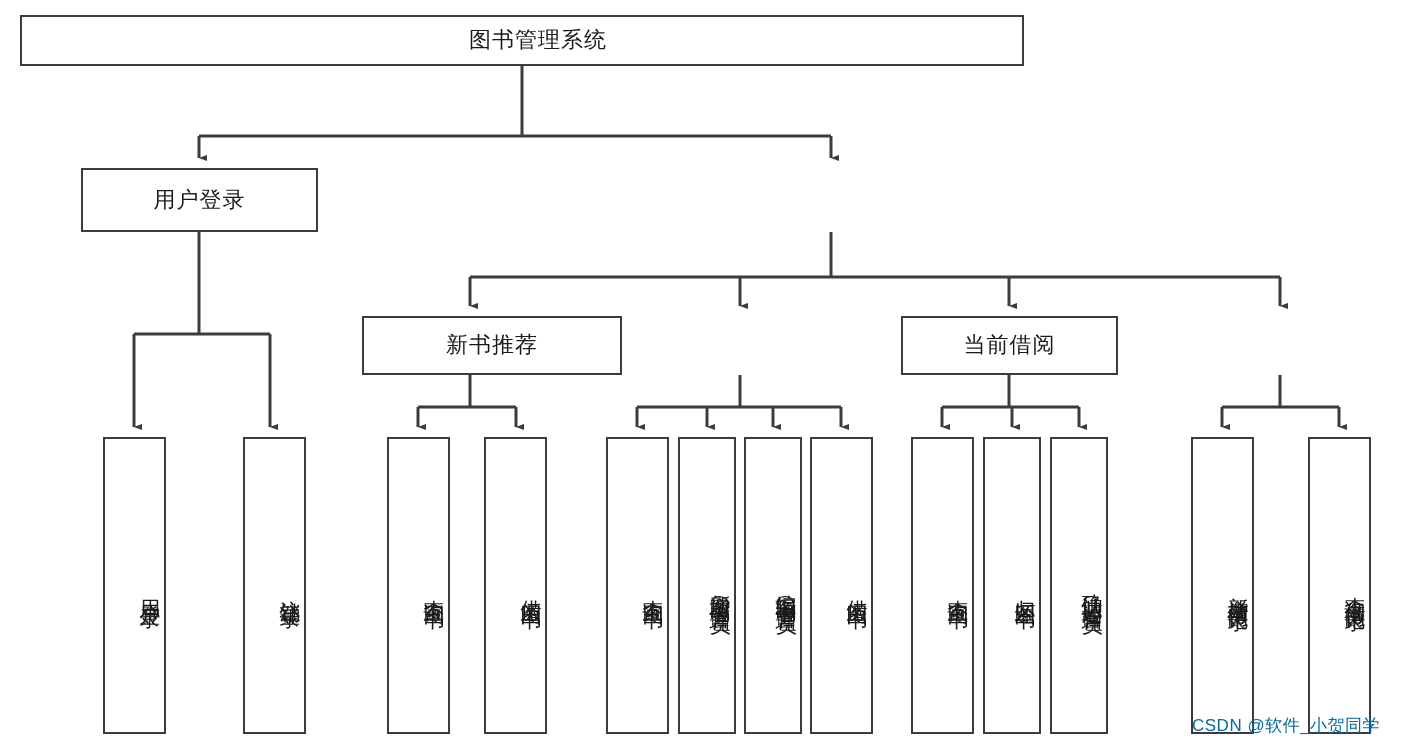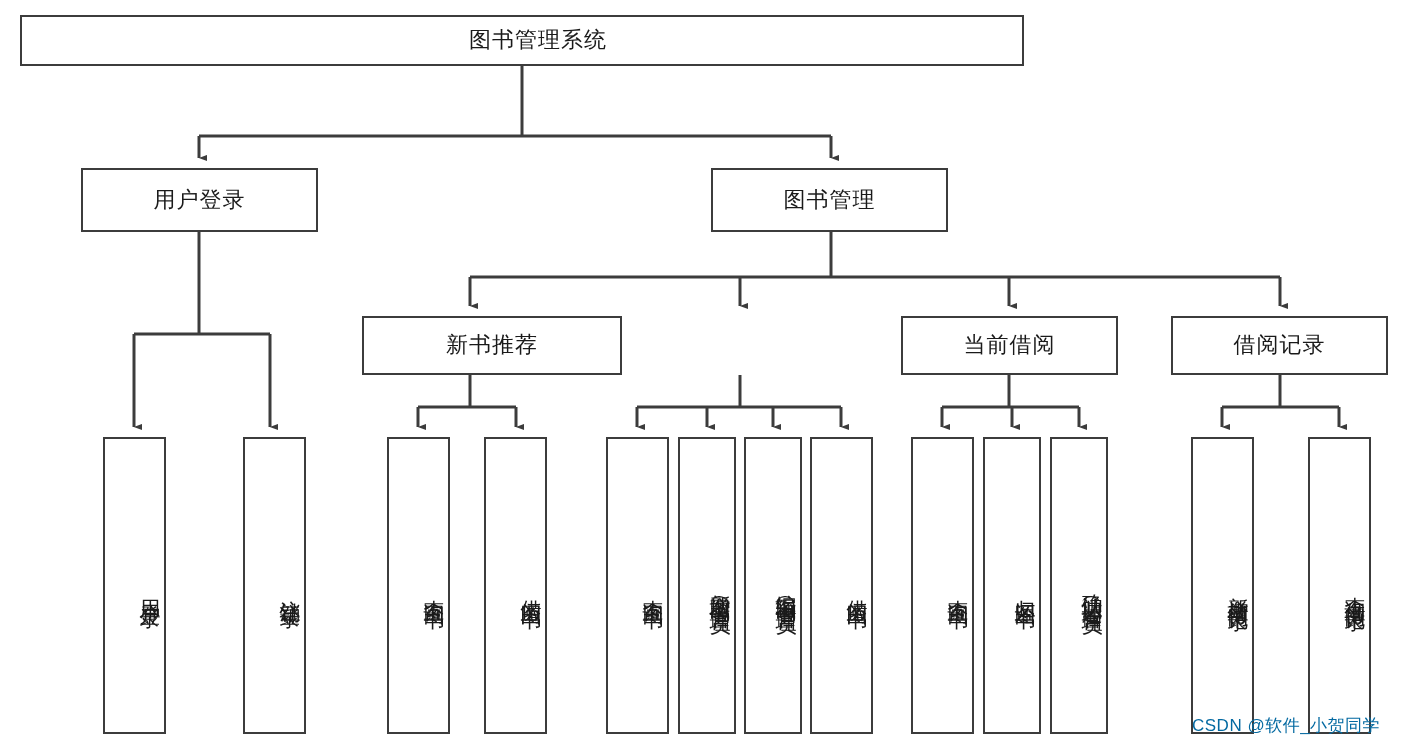--- a/index.html
+++ b/index.html
@@ -114,25 +114,23 @@
       <path d="M 1222,407 L 1339,407"></path>
       <path d="M 1222,407 L 1222,427" marker-end="url(#arrowhead)"></path>
       <path d="M 1339,407 L 1339,427" marker-end="url(#arrowhead)"></path>
 
     </g>
   </svg>
 
   <div class="node node-h" style="left:20px; top:15px; width:1004px; height:51px;padding-left:32px;">图书管理系统</div>
 
   <div class="node node-h" style="left:81px; top:168px; width:237px; height:64px;">用户登录</div>
-  <div class="node node-h" style="left:711px; top:168px; width:237px; height:64px;">图书管理</div>
 
   <div class="node node-h" style="left:362px; top:316px; width:260px; height:59px;">新书推荐</div>
   <div class="node node-h" style="left:901px; top:316px; width:217px; height:59px;">当前借阅</div>
-  <div class="node node-h" style="left:1171px; top:316px; width:217px; height:59px;">借阅记录</div>
 
   <div class="node node-v" style="left:103px; top:437px; width:63px; height:297px;">用户登录</div>
   <div class="node node-v" style="left:243px; top:437px; width:63px; height:297px;">注销登录</div>
 
   <div class="node node-v" style="left:387px; top:437px; width:63px; height:297px;">查询图书</div>
   <div class="node node-v" style="left:484px; top:437px; width:63px; height:297px;">借阅图书</div>
 
   <div class="node node-v" style="left:606px; top:437px; width:63px; height:297px;">查询图书</div>
   <div class="node node-v pad-top" style="left:678px; top:437px; width:58px; height:297px;">新增图书（管理员）</div>
   <div class="node node-v pad-top" style="left:744px; top:437px; width:58px; height:297px;">编辑图书（管理员）</div>

